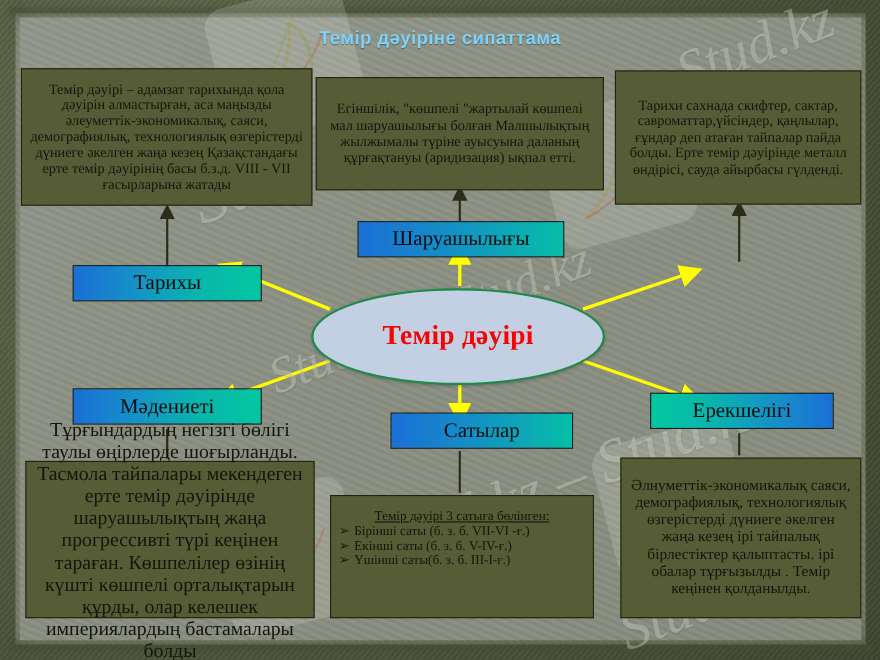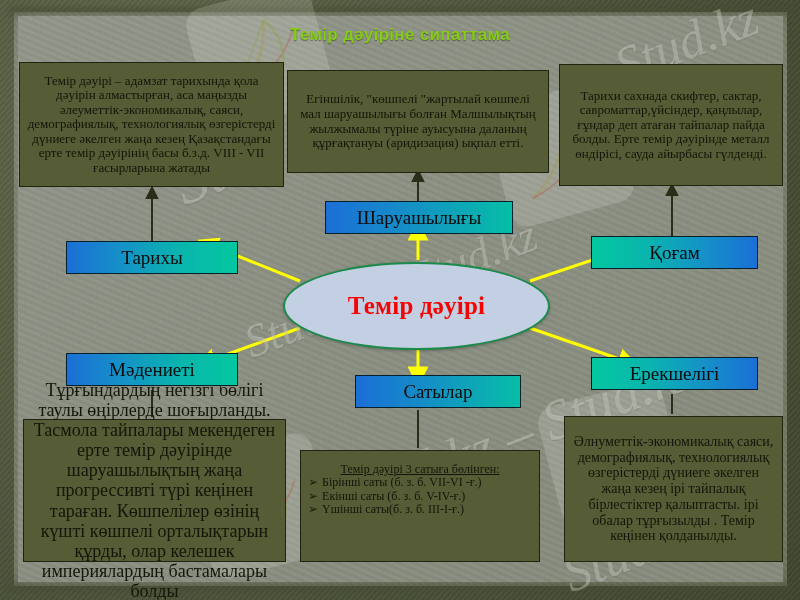--- a/index.html
+++ b/index.html
@@ -152,21 +152,21 @@
 
   
   .title {
     position: absolute;
     left: 0; right: 0;
     top: 25px;
     text-align: center;
     font-family: "Liberation Sans", "DejaVu Sans", sans-serif;
     font-weight: bold;
     font-size: 17px;
-    color: #84cc16;
+    color: #7dd3fc;
     letter-spacing: .3px;
     text-shadow: 0 1px 1px rgba(40,40,10,.5);
   }
 
   
   .stage-head { margin: 0 0 2px 0; }
   .stage-list { margin: 0; padding: 0; list-style: none; text-align: left; }
   .stage-list li { display: flex; align-items: baseline; gap: 4px; }
   .bullet-arrow { color: #1a1f0a; font-size: 12px; line-height: 1; }
 </style>
@@ -285,23 +285,20 @@
   </div>
 
   <div class="node ltr" style="left:66px; top:241px; width:172px; height:33px;">
     <span>Тарихы</span>
   </div>
 
   <div class="node mid" style="left:325px; top:201px; width:188px; height:33px;">
     <span>Шаруашылығы</span>
   </div>
 
-  <div class="node rtl" style="left:591px; top:236px; width:167px; height:33px;">
-    <span>Қоғам</span>
-  </div>
 
   <div class="node ltr" style="left:66px; top:353px; width:172px; height:33px;">
     <span>Мәдениеті</span>
   </div>
 
   <div class="node mid" style="left:355px; top:375px; width:166px; height:33px;">
     <span>Сатылар</span>
   </div>
 
   <div class="node rtl" style="left:591px; top:357px; width:167px; height:33px;">

